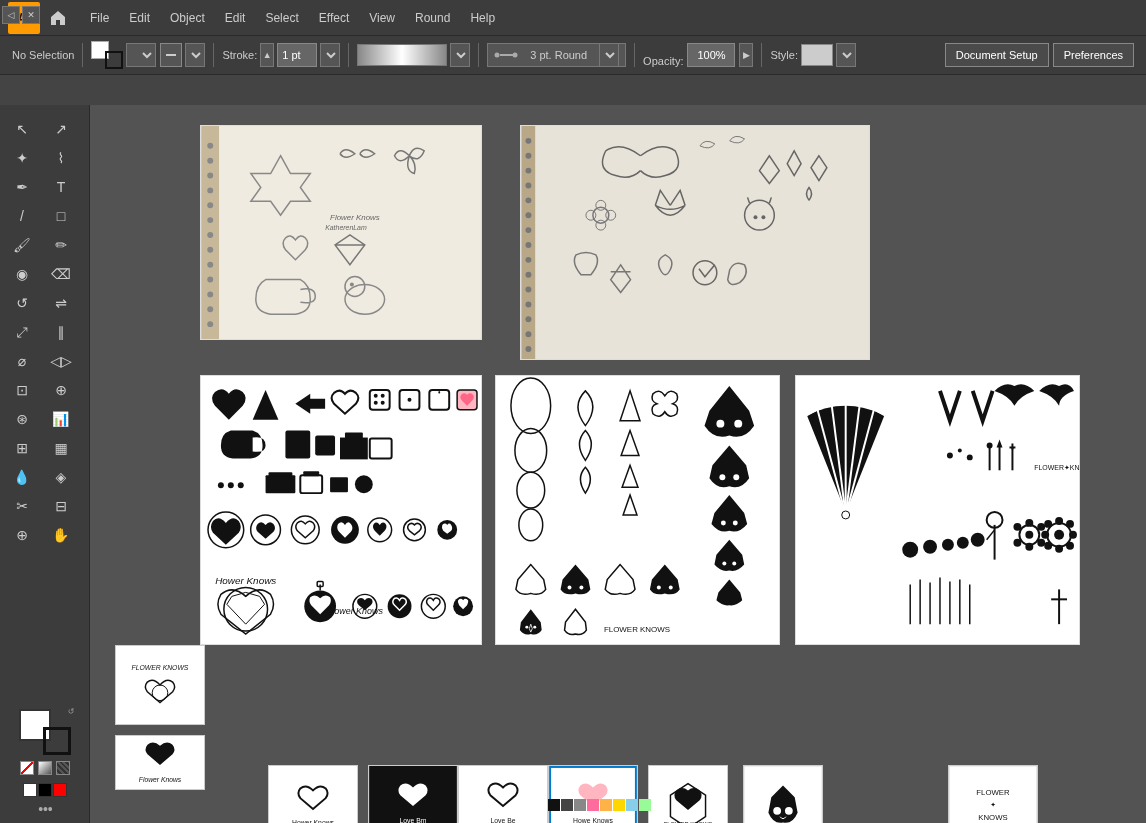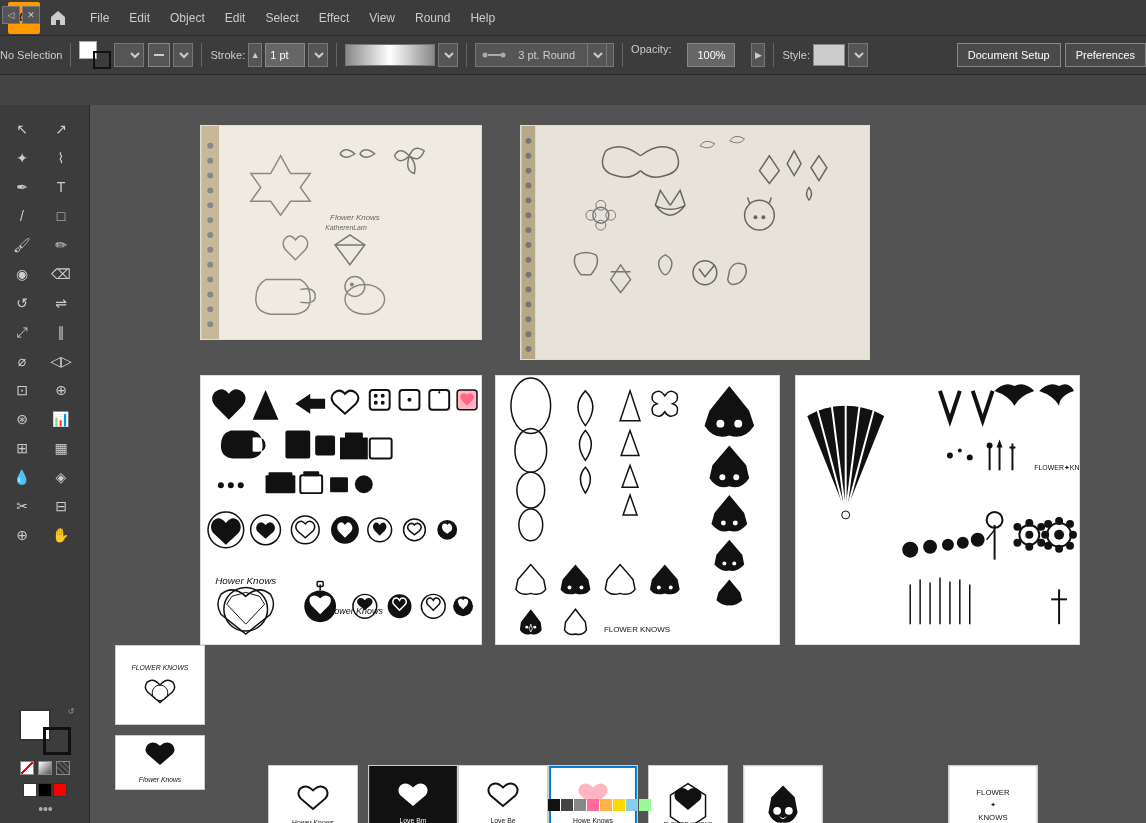--- a/index.html
+++ b/index.html
@@ -39,21 +39,21 @@
 
     
     #toolbar {
       width: 100%;
       height: 40px;
       background: #3c3c3c;
       border-top: 1px solid #2a2a2a;
       border-bottom: 1px solid #2a2a2a;
       display: flex;
       align-items: center;
-      padding: 0 0;
+      padding: 0 12px;
       gap: 4px;
     }
     .toolbar-group {
       display: flex; align-items: center; gap: 3px;
     }
     .toolbar-sep {
       width: 1px; height: 24px; background: #666; margin: 0 4px;
     }
     .tb-select {
       height: 24px;
@@ -112,21 +112,21 @@
       bottom: 0; right: 0;
     }
     .stroke-indicator {
       display: flex; align-items: center;
       height: 24px;
       border: 1px solid #888;
       background: #555;
       padding: 0 4px;
     }
     .opacity-container {
-      display: flex; align-items: flex-start; gap: 16px;
+      display: flex; align-items: flex-end; gap: 4px;
     }
     .percentage-input {
       width: 48px; height: 24px;
       background: #666; border: 1px solid #888;
       color: #fff; font-size: 11px; padding: 0 4px;
       text-align: center;
     }
     .arrow-btn {
       width: 14px; height: 24px;
       background: #555; border: 1px solid #777;

